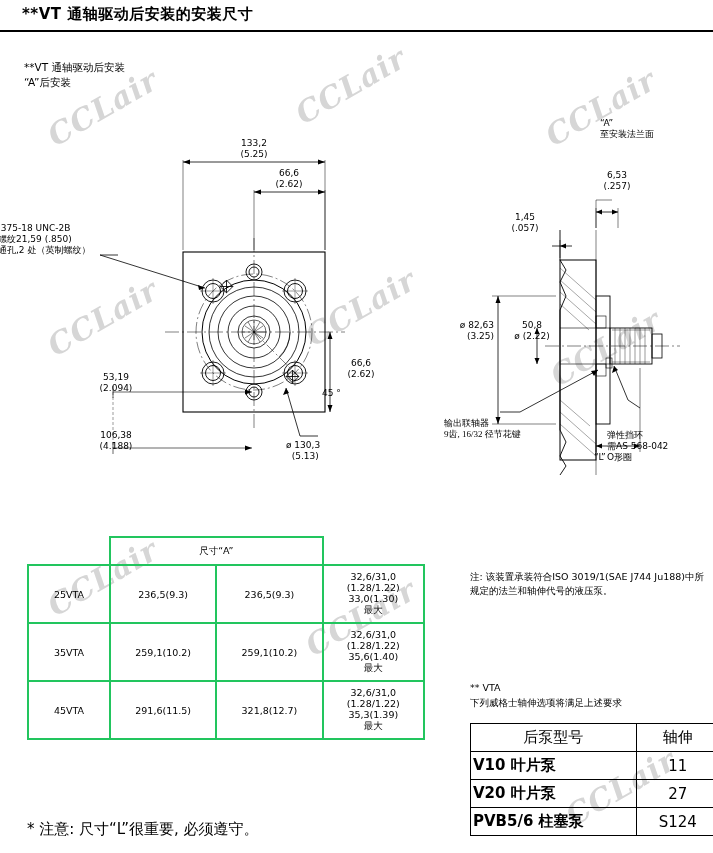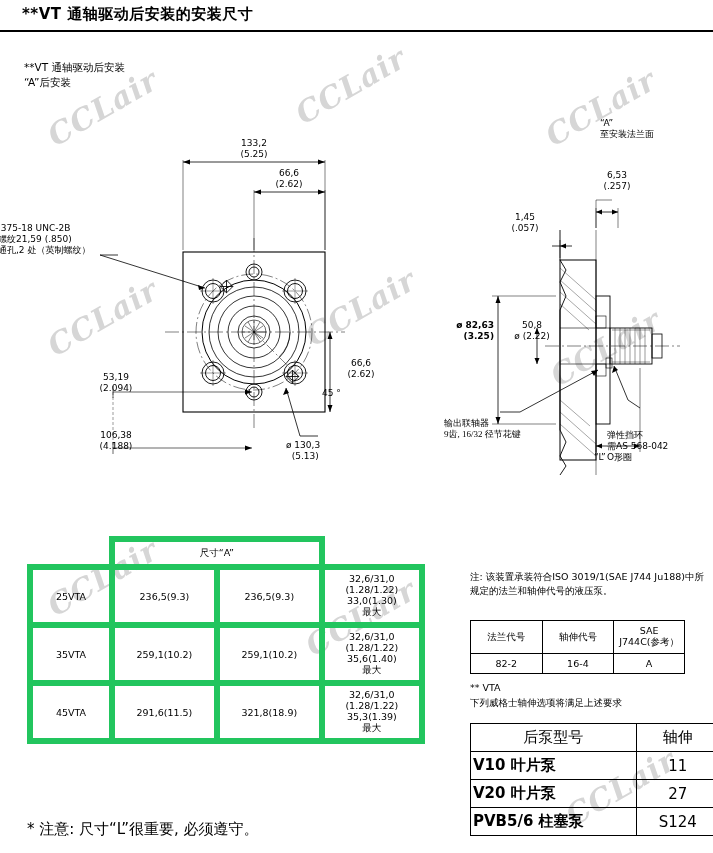--- a/index.html
+++ b/index.html
@@ -48,32 +48,32 @@
   
   .drawing { position:absolute; left:0; top:100px; width:713px; height:400px; }
 
   .lbl {
     position:absolute;
     font-size:9px;
     line-height:11px;
     white-space:nowrap;
   }
   .lbl.c { text-align:center; }
-  .lbl.r { text-align:right;font-weight:bold; }
+  .lbl.r { text-align:right; }
 
   
   table { border-collapse:collapse; }
   .tblA {
     position:absolute; left:27px; top:536px;
     width:398px;
     font-size:9.5px;
     text-align:center;
   }
   .tblA td, .tblA th {
-    border:6px solid #22c55e;
+    border:2px solid #22c55e;
     padding:3px 2px;
     font-weight:normal;
     vertical-align:middle;
   }
   .tblA .hdrTall { height:28px; }
   .tblA .rowTall { height:58px; }
   .noborder { border:none !important; }
 
   .note-right {
     position:absolute; left:470px; top:570px;
@@ -345,44 +345,30 @@
     </tr>
     <tr class="rowTall">
       <td>35VTA</td>
       <td>259,1(10.2)</td>
       <td>259,1(10.2)</td>
       <td class="lcell">32,6/31,0<br>(1.28/1.22)<br>35,6(1.40)<br>最大</td>
     </tr>
     <tr class="rowTall">
       <td>45VTA</td>
       <td>291,6(11.5)</td>
-      <td>321,8(18.9)</td>
+      <td>321,8(12.7)</td>
       <td class="lcell">32,6/31,0<br>(1.28/1.22)<br>35,3(1.39)<br>最大</td>
     </tr>
   </tbody>
     </table>
 
   <div class="footnote">* 注意: 尺寸“L”很重要, 必须遵守。</div>
 
   <div class="note-right">注: 该装置承装符合ISO 3019/1(SAE J744 Ju188)中所规定的法兰和轴伸代号的液压泵。</div>
 
-  <table class="tblB">
-    <tbody>
-        <tr>
-      <th style="width:72px;">法兰代号</th>
-      <th style="width:72px;">轴伸代号</th>
-      <th style="width:71px;">SAE<br>J744C(参考）</th>
-    </tr>
-    <tr>
-      <td>82-2</td>
-      <td>16-4</td>
-      <td>A</td>
-    </tr>
-  </tbody>
-    </table>
 
   <div class="vta-note">
     <div>**  VTA</div>
     <div>下列威格士轴伸选项将满足上述要求</div>
   </div>
 
   <table class="tblC">
     <tbody>
         <tr>
       <th style="width:143px;">后泵型号</th>

